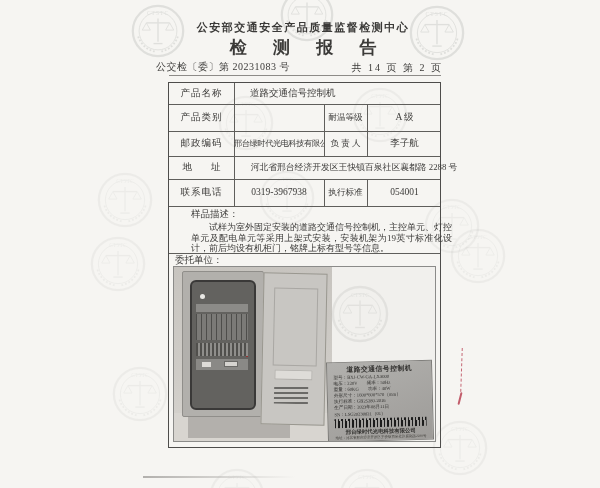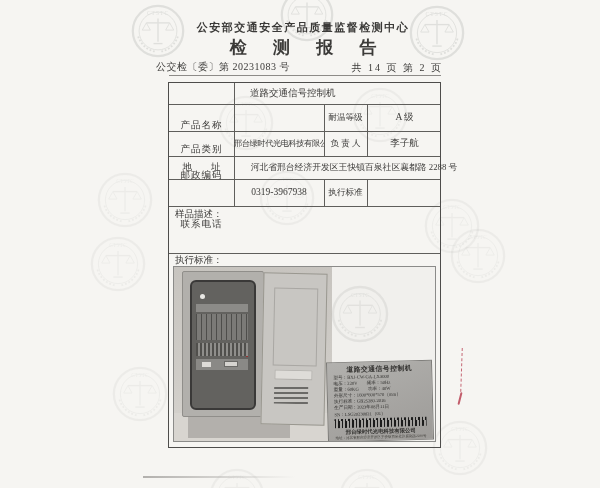--- a/index.html
+++ b/index.html
@@ -23,23 +23,23 @@
   .report-no{left:156px;top:60px;font-size:10px;letter-spacing:.5px;white-space:nowrap;}
   .page-info{right:157px;top:61px;font-size:10px;letter-spacing:2px;white-space:nowrap;}
   .head-rule{left:169px;top:75px;width:272px;height:1px;background:#8d8b88;}
   
   .doc-table{left:168px;top:82px;width:273px;height:366px;
     border:1.4px solid #4e4d4b;box-sizing:border-box;}
   .hline{position:absolute;left:0;width:100%;height:1px;background:#5f5e5b;}
   .vline{position:absolute;width:1px;background:#5f5e5b;}
   .cell{position:absolute;overflow:hidden;white-space:nowrap;font-size:9.5px;}
   .c-center{text-align:center;}
-  .lab{letter-spacing:1px;margin-top:32px;}
+  .lab{letter-spacing:1px;}
   .small-lab{font-size:8.6px;letter-spacing:0;}
-  .desc-block{position:absolute;left:0;top:123px;width:273px;height:47px;
+  .desc-block{position:absolute;left:16px;top:123px;width:273px;height:47px;
     box-sizing:border-box;padding:2px 6px 0 6px;}
   .desc-label{font-size:9.5px;}
   .desc-text{margin:1px 0 0 0;font-size:9px;line-height:10.6px;text-align:justify;text-indent:2em;}
   .photo-label{position:absolute;left:6px;top:171px;font-size:9.5px;}
   
   .photo-box{position:absolute;left:4px;top:183px;width:263px;height:176px;
     border:1px solid #8b8b89;box-sizing:border-box;background:#f1f0ed;overflow:hidden;}
   .ph-left{position:absolute;left:0;top:0;width:158px;height:176px;
     background:linear-gradient(180deg,#c7c4bf 0%,#cfccc7 60%,#d6d3ce 100%);}
   .ph-floor{position:absolute;left:0;top:146px;width:158px;height:30px;background:#d8d5d0;}
@@ -194,26 +194,28 @@
   <div class="cell c-center" style="left:65px;top:48px;width:90px;height:25px;line-height:25px;font-size:8.2px;letter-spacing:-.4px">邢台绿时代光电科技有限公司</div>
   <div class="cell c-center small-lab" style="left:155px;top:48px;width:43px;height:25px;line-height:25px">负 责 人</div>
   <div class="cell c-center" style="left:198px;top:48px;width:75px;height:25px;line-height:25px">李子航</div>
 
   <div class="cell c-center" style="left:0;top:73px;width:65px;height:23px;line-height:23px">地　　址</div>
   <div class="cell c-center" style="left:81px;top:73px;width:208px;height:23px;line-height:23px;font-size:8.8px">河北省邢台经济开发区王快镇百泉社区襄都路 2288 号</div>
 
   <div class="cell c-center lab" style="left:0;top:96px;width:65px;height:27px;line-height:27px">联系电话</div>
   <div class="cell c-center" style="left:65px;top:96px;width:90px;height:27px;line-height:27px">0319-3967938</div>
   <div class="cell c-center small-lab" style="left:155px;top:96px;width:43px;height:27px;line-height:27px">执行标准</div>
+  <div class="cell c-center" style="left:198px;top:96px;width:75px;height:27px;line-height:27px">054001</div>
 
   <div class="desc-block">
     <div class="desc-label">样品描述：</div>
+    <p class="desc-text">试样为室外固定安装的道路交通信号控制机，主控单元、灯控单元及配电单元等采用上架式安装，安装机架为19英寸标准化设计，前后均设有机柜门，铭牌上标有型号等信息。</p>
   </div>
 
-  <div class="photo-label">执行标准：</div>
+  <div class="photo-label">委托单位：</div>
 
   <div class="photo-box">
     <div class="ph-left">
       <div class="ph-floor"></div>
       <div class="ph-base"></div>
       <div class="cab-body">
         <div class="cab-open">
           <div class="cab-dot"></div>
           <div class="cab-strip"></div>
           <div class="cab-grid">

